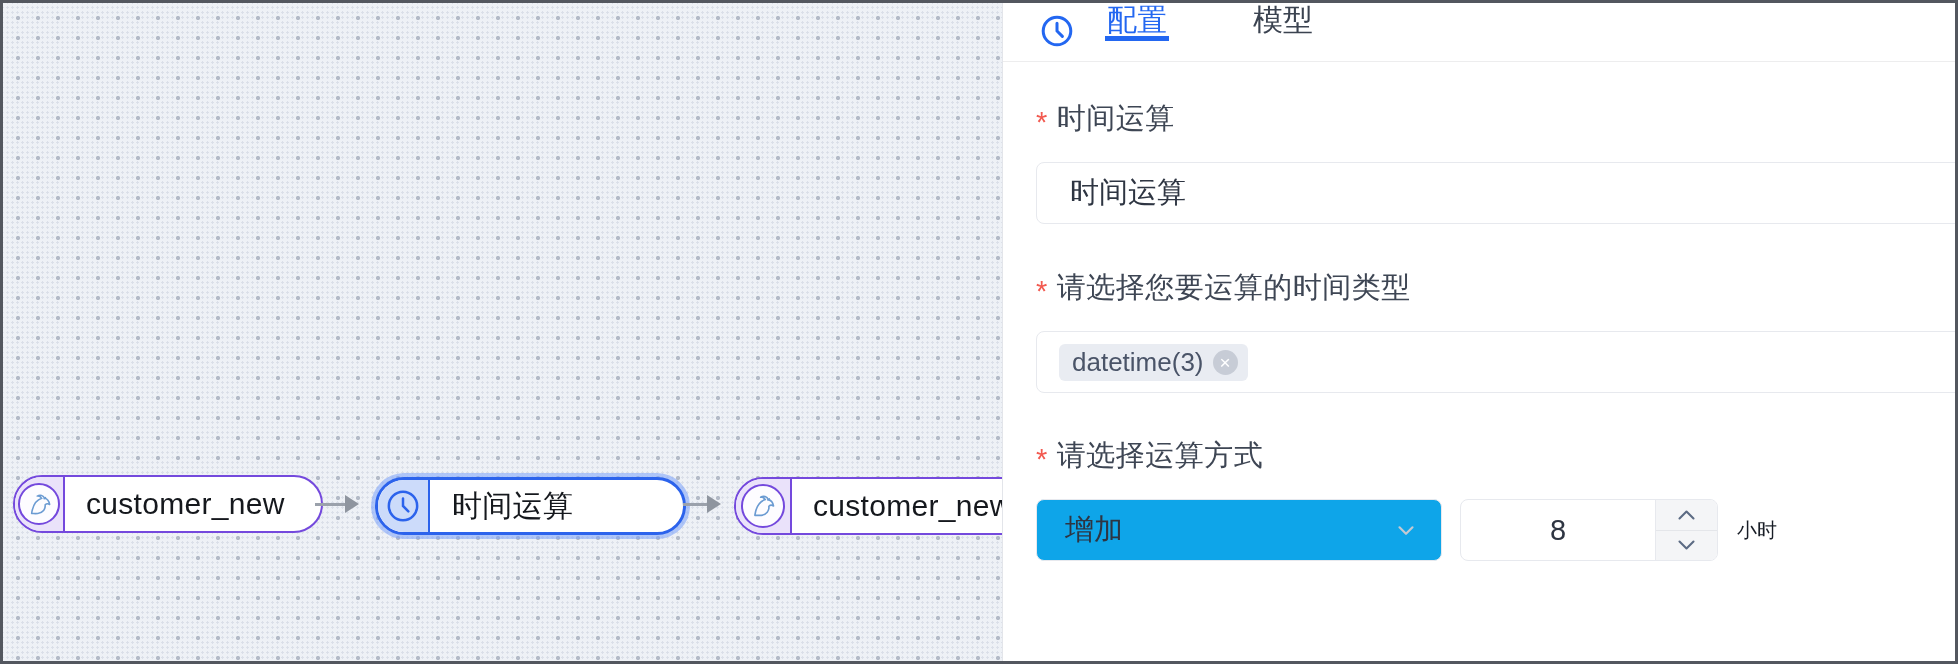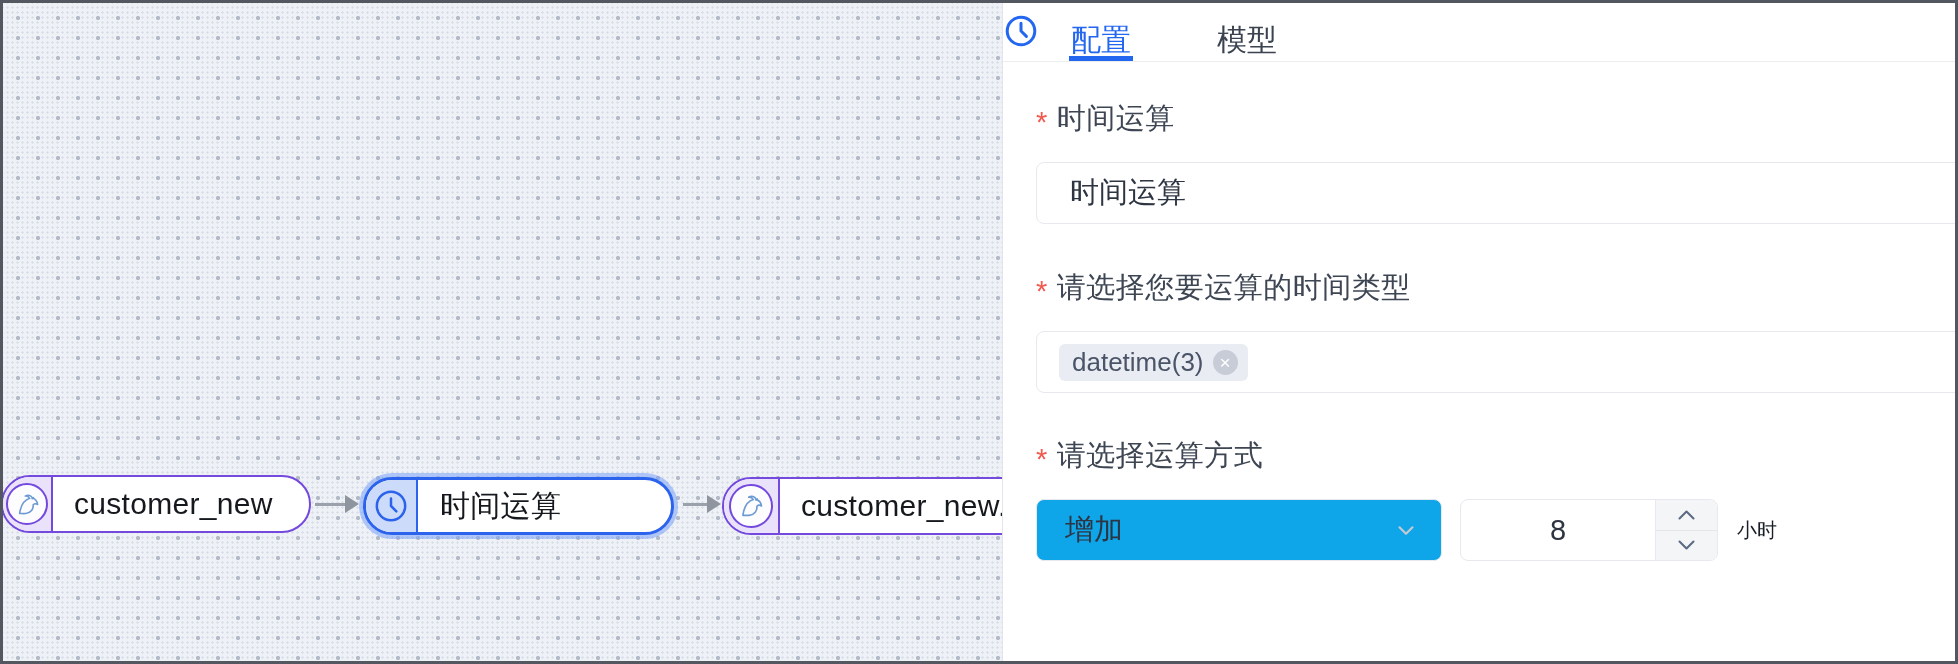--- a/index.html
+++ b/index.html
@@ -21,21 +21,21 @@
     background-image:
       radial-gradient(circle, #b3bac7 1.9px, rgba(0,0,0,0) 2.3px),
       radial-gradient(circle, rgba(148,160,185,0.22) 1px, rgba(0,0,0,0) 1.3px);
     background-size: 20px 20px, 5px 5px;
     background-position: 8px 8px, 0 0;
     border-right:1px solid #e3e5ea;
   }
 
   .node {
     position:absolute; height:58px; background:#fff; border-radius:30px;
-    display:flex; align-items:stretch; overflow:hidden;
+    display:flex; align-items:stretch; overflow:hidden;margin-left:12px;
   }
   .node.purple { border:2px solid #7449dd; }
   .node.selected {
     border:3px solid #2c63ec;
     box-shadow:0 0 0 4px rgba(122,160,250,0.55);
   }
   .node-icon-section {
     display:flex; align-items:center; justify-content:center; flex:0 0 auto;
   }
   .node.purple .node-icon-section { background:#eae2fa; border-right:2px solid #7449dd; width:50px; }
@@ -55,21 +55,21 @@
   .arrow .head {
     width:0; height:0; border-top:9px solid rgba(0,0,0,0);
     border-bottom:9px solid rgba(0,0,0,0); border-left:14px solid #8f959f;
   }
 
   
   .panel { position:absolute; left:1003px; top:0; right:0; height:664px; background:#fff; overflow:hidden; }
 
   .panel-header {
     height:62px; border-bottom:1px solid #ededee;
-    display:flex; align-items:flex-end; 
+    display:flex; align-items:flex-start; padding-left:36px;
   }
   .header-clock { align-self:center; width:36px; height:36px; flex:0 0 auto; }
   .tab {
     display:flex; align-items:center; font-size:30px; cursor:default;
   }
   .tab.active { color:#2367f1; box-shadow:inset 0 -5px 0 #2367f1; font-weight:500; }
   .tab.inactive { color:#3b4350; }
   .tab-1 { margin-left:30px; padding:0 2px; }
   .tab-2 { margin-left:82px; padding:0 2px; }
 

